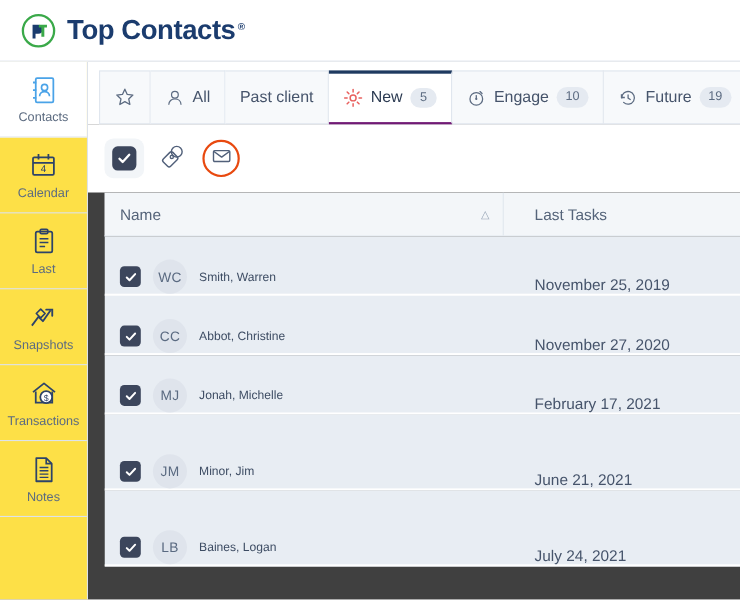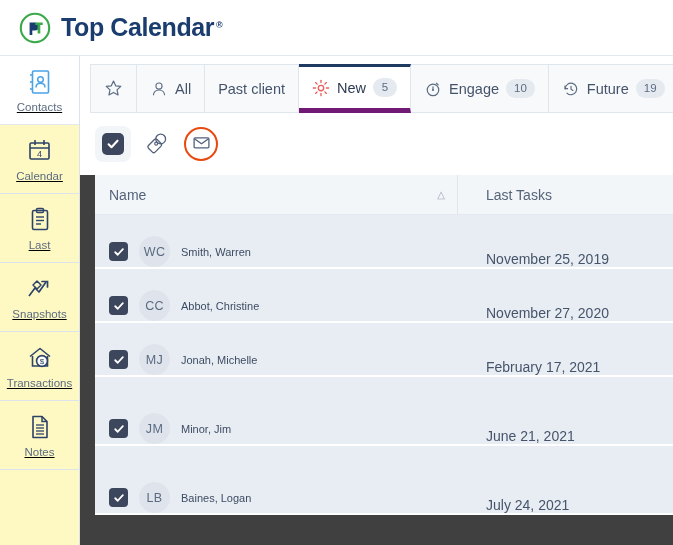--- a/index.html
+++ b/index.html
@@ -43,25 +43,24 @@
     top: -8px;
   }
 
   
   .body-wrap { display: flex; height: 489px; }
 
   
   .sidebar {
     width: 80px;
     flex: 0 0 80px;
-    background: #fef9c3;
+    background: #fde047;
     border-right: 1px solid #dce2ea;
     display: flex;
     flex-direction: column;
-    text-decoration: underline;
   }
   .nav-item {
     height: 69px;
     display: flex;
     flex-direction: column;
     align-items: center;
     justify-content: center;
     gap: 5px;
     border-bottom: 1px solid #dde3eb;
     cursor: pointer;
@@ -107,21 +106,21 @@
     font-size: 14.5px;
     color: #46546b;
     cursor: pointer;
     white-space: nowrap;
     position: relative;
   }
   .tab:first-child { border-left: 1px solid #e0e6ee; }
   .tab.active {
     background: #ffffff;
     border-top: 3px solid #1f3a60;
-    border-bottom: 5px solid #701a75;
+    border-bottom: 2px solid #701a75;
     color: #2d3c53;
     z-index: 2;
   }
   .tab-badge {
     background: #e5eaf1;
     color: #5d6c82;
     font-size: 11.5px;
     border-radius: 10px;
     padding: 2px 8px;
     line-height: 1.25;
@@ -227,21 +226,21 @@
 
 <div class="logo-bar">
   <span class="logo-mark">
     <svg width="34" height="34" viewBox="0 0 34 34">
       <circle cx="17" cy="17" r="14.2" fill="none" stroke="#3aa949" stroke-width="2.1"></circle>
       <path d="M9.5 11.5h7.2c2.6 0 4.4 1.6 4.4 4 0 2.5-1.8 4.1-4.4 4.1h-2.4v4.4h-2.7V11.5z" fill="#1b3c6e"></path>
       <path d="M17.3 11.5h7.4v2.5h-2.4v8.5h-2.7v-8.5h-2.3z" fill="#3aa949"></path>
     </svg>
   </span>
   <span class="logo-text">
-    <span>Top Calendar</span>
+    <span>Top Contacts</span>
       <span class="logo-reg">®</span>
   </span>
 </div>
 
 <div class="body-wrap">
 
   <nav class="sidebar">
 
     <div class="nav-item active">
       <span class="nav-icon">

